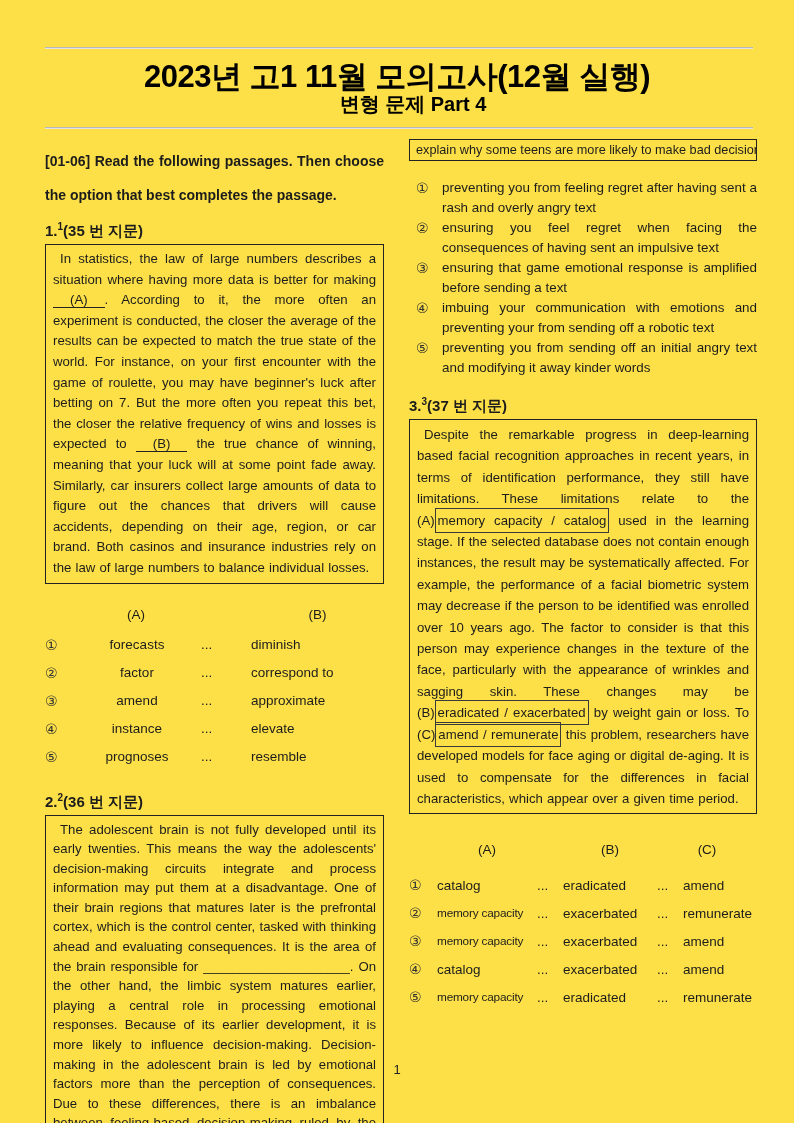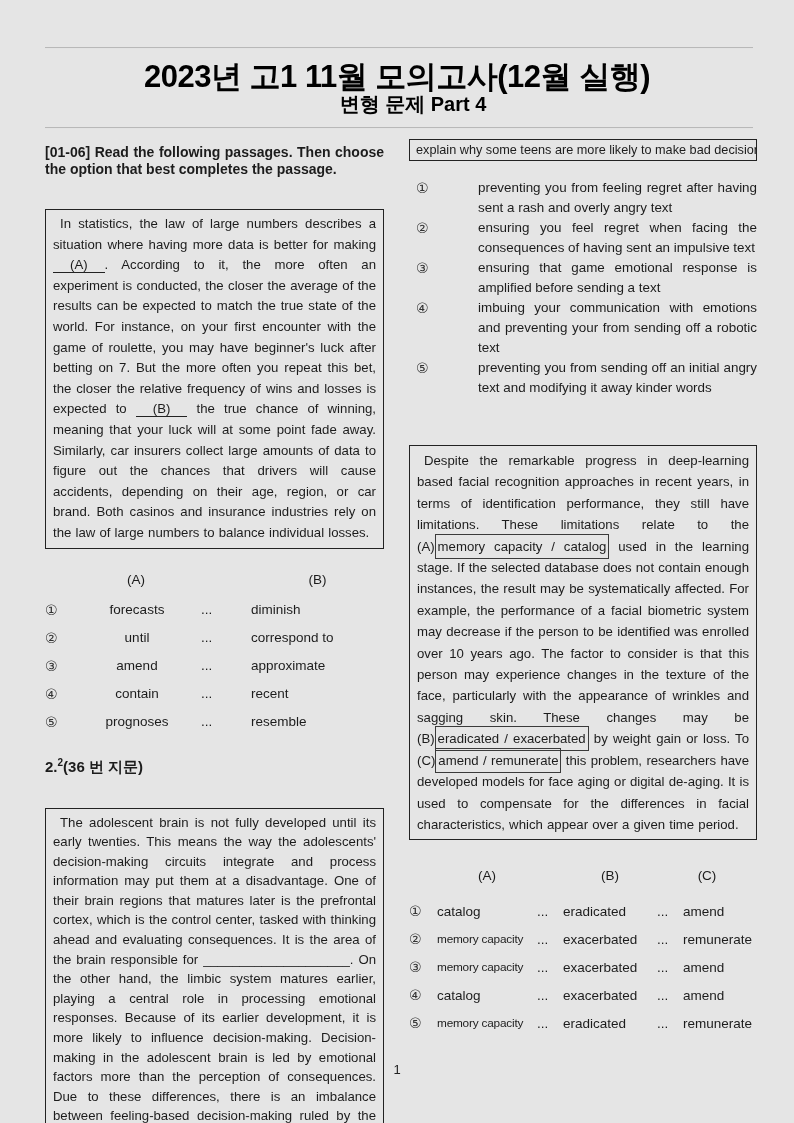--- a/index.html
+++ b/index.html
@@ -2,44 +2,44 @@
 <html><head>
 <meta charset="utf-8">
 <style>
   * { margin:0; padding:0; box-sizing:border-box; }
   html,body { background:#ffffff; }
   body {
     width:794px; height:1123px; position:relative;
     font-family:"Liberation Sans","DejaVu Sans",sans-serif;
     color:#1c1c1c;
   }
-  .page { position:absolute; inset:0; background:#e5e5e5; }
+  .page { position:absolute; inset:0; background:#fde047; }
 
   .rule { position:absolute; left:45px; width:708px; height:2px;
           background:#b8b8b8; border-bottom:1px solid #e3e3e3; }
   .rule-top { top:47px; }
   .rule-mid { top:127px; }
 
   .title { position:absolute; top:56px; left:0; width:100%;
            text-align:center; font-size:31px; font-weight:800;
            letter-spacing:-0.5px; color:#000; }
   .subtitle { position:absolute; top:91px; left:0; width:100%;
               text-align:center; font-size:20px; font-weight:800; color:#000;padding-left:32px; }
 
   .col { position:absolute; }
   .col-left  { left:45px;  top:144px; width:339px; }
   .col-right { left:409px; top:139px; width:348px; }
 
-  .instruction { font-weight:700; font-size:14px; line-height:17px;
+  .instruction { font-weight:700; font-size:14px; line-height:34px;
                  text-align:justify; margin-bottom:9px; }
 
   .q-heading { font-size:15px; font-weight:700; margin:2px 0 3px 0; }
   .q-heading sup { font-size:10px; }
 
-  .passage-box { border:1.5px solid #222; padding:4px 7px;margin-top:31px; }
+  .passage-box { border:1.5px solid #222; padding:4px 7px; }
   .passage { font-size:13.2px; line-height:20.6px; text-align:justify;
              text-indent:7px; word-spacing:0.5px; }
   .passage-tight { line-height:19.6px; }
   .passage-med   { line-height:21.4px; }
 
   .blank-ab { border-bottom:1px solid #222; padding:0 17px; text-indent:0; }
   .blank-line { letter-spacing:0px; }
   .boxed-choice { border:1px solid #3a3a3a; padding:4px 2px; white-space:nowrap; }
 
   
@@ -49,21 +49,21 @@
   .q1-hdr { margin-bottom:2px; }
   .q1-hdr .h-a { grid-column:2; text-align:center; }
   .q1-hdr .h-b { grid-column:4; text-align:center; }
   .circ { font-size:14px; color:#333; }
   .q1-row .cell-a { padding-left:2px;text-align:center; }
 
   
   .opt-list { margin-top:17px; font-size:13.4px; }
   .opt { display:flex; margin-bottom:0; }
   .opt-num { width:33px; padding-left:7px; flex:none; line-height:20px; }
-  .opt-text { flex:1; text-align:justify; line-height:20px;margin-left:36px; }
+  .opt-text { flex:1; text-align:justify; line-height:20px; }
 
   .continuation-box { border:1.5px solid #222; padding:3px 6px;
                       font-size:12.7px; white-space:nowrap; overflow:hidden; }
 
   
   .q3-table { margin-top:21px; font-size:13.5px; }
   .q3-hdr, .q3-row { display:grid;
                      grid-template-columns:28px 100px 26px 94px 26px 1fr;
                      align-items:center; height:28px; }
   .q3-hdr { margin-bottom:8px; }
@@ -85,53 +85,54 @@
 
   <div class="rule rule-top"></div>
   <div class="title">2023년 고1 11월 모의고사(12월 실행)</div>
   <div class="subtitle">변형 문제 Part 4</div>
   <div class="rule rule-mid"></div>
 
   <div class="col col-left">
 
     <div class="instruction">[01-06] Read the following passages. Then choose the option that best completes the passage.</div>
 
+    <div class="q-heading"><span>1.</span><sup>1</sup><span>(35 번 지문)</span></div>
 
     <div class="passage-box">
       <p class="passage"><span>In statistics, the law of large numbers describes a situation where having more data is better for making </span><span class="blank-ab">(A)</span><span>. According to it, the more often an experiment is conducted, the closer the average of the results can be expected to match the true state of the world. For instance, on your first encounter with the game of roulette, you may have beginner's luck after betting on 7. But the more often you repeat this bet, the closer the relative frequency of wins and losses is expected to </span><span class="blank-ab">(B)</span><span> the true chance of winning, meaning that your luck will at some point fade away. Similarly, car insurers collect large amounts of data to figure out the chances that drivers will cause accidents, depending on their age, region, or car brand. Both casinos and insurance industries rely on the law of large numbers to balance individual losses.</span></p>
     </div>
 
     <div class="q1-table">
       <div class="q1-hdr">
         <div class="h-a">(A)</div>
         <div class="h-b">(B)</div>
       </div>
       <div class="q1-row">
         <span class="circ">①</span>
         <span class="cell-a">forecasts</span>
         <span>...</span>
         <span>diminish</span>
       </div>
       <div class="q1-row">
         <span class="circ">②</span>
-        <span class="cell-a">until</span>
+        <span class="cell-a">factor</span>
         <span>...</span>
         <span>correspond to</span>
       </div>
       <div class="q1-row">
         <span class="circ">③</span>
         <span class="cell-a">amend</span>
         <span>...</span>
         <span>approximate</span>
       </div>
       <div class="q1-row">
         <span class="circ">④</span>
-        <span class="cell-a">contain</span>
-        <span>...</span>
-        <span>recent</span>
+        <span class="cell-a">instance</span>
+        <span>...</span>
+        <span>elevate</span>
       </div>
       <div class="q1-row">
         <span class="circ">⑤</span>
         <span class="cell-a">prognoses</span>
         <span>...</span>
         <span>resemble</span>
       </div>
     </div>
 
     <div class="gap-q2"></div>
@@ -166,20 +167,21 @@
         <span class="opt-text">imbuing your communication with emotions and preventing your from sending off a robotic text</span>
       </div>
       <div class="opt">
         <span class="opt-num circ">⑤</span>
         <span class="opt-text">preventing you from sending off an initial angry text and modifying it away kinder words</span>
       </div>
     </div>
 
     <div class="gap-q3"></div>
 
+    <div class="q-heading"><span>3.</span><sup>3</sup><span>(37 번 지문)</span></div>
 
     <div class="passage-box">
       <p class="passage passage-med"><span>Despite the remarkable progress in deep-learning based facial recognition approaches in recent years, in terms of identification performance, they still have limitations. These limitations relate to the (A)</span><span class="boxed-choice">memory capacity / catalog</span><span> used in the learning stage. If the selected database does not contain enough instances, the result may be systematically affected. For example, the performance of a facial biometric system may decrease if the person to be identified was enrolled over 10 years ago. The factor to consider is that this person may experience changes in the texture of the face, particularly with the appearance of wrinkles and sagging skin. These changes may be (B)</span><span class="boxed-choice">eradicated / exacerbated</span><span> by weight gain or loss. To (C)</span><span class="boxed-choice">amend / remunerate</span><span> this problem, researchers have developed models for face aging or digital de-aging. It is used to compensate for the differences in facial characteristics, which appear over a given time period.</span></p>
     </div>
 
     <div class="q3-table">
       <div class="q3-hdr">
         <div class="h-a">(A)</div>
         <div class="h-b">(B)</div>
         <div class="h-c">(C)</div>

